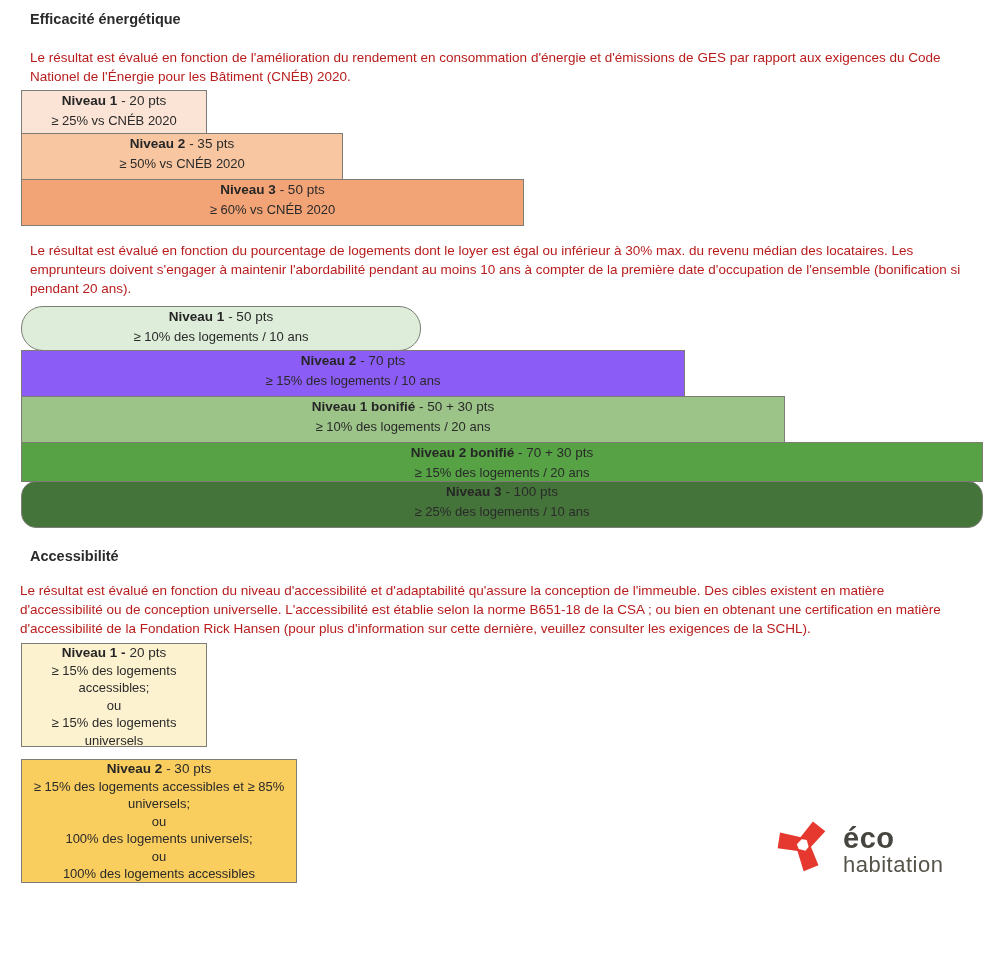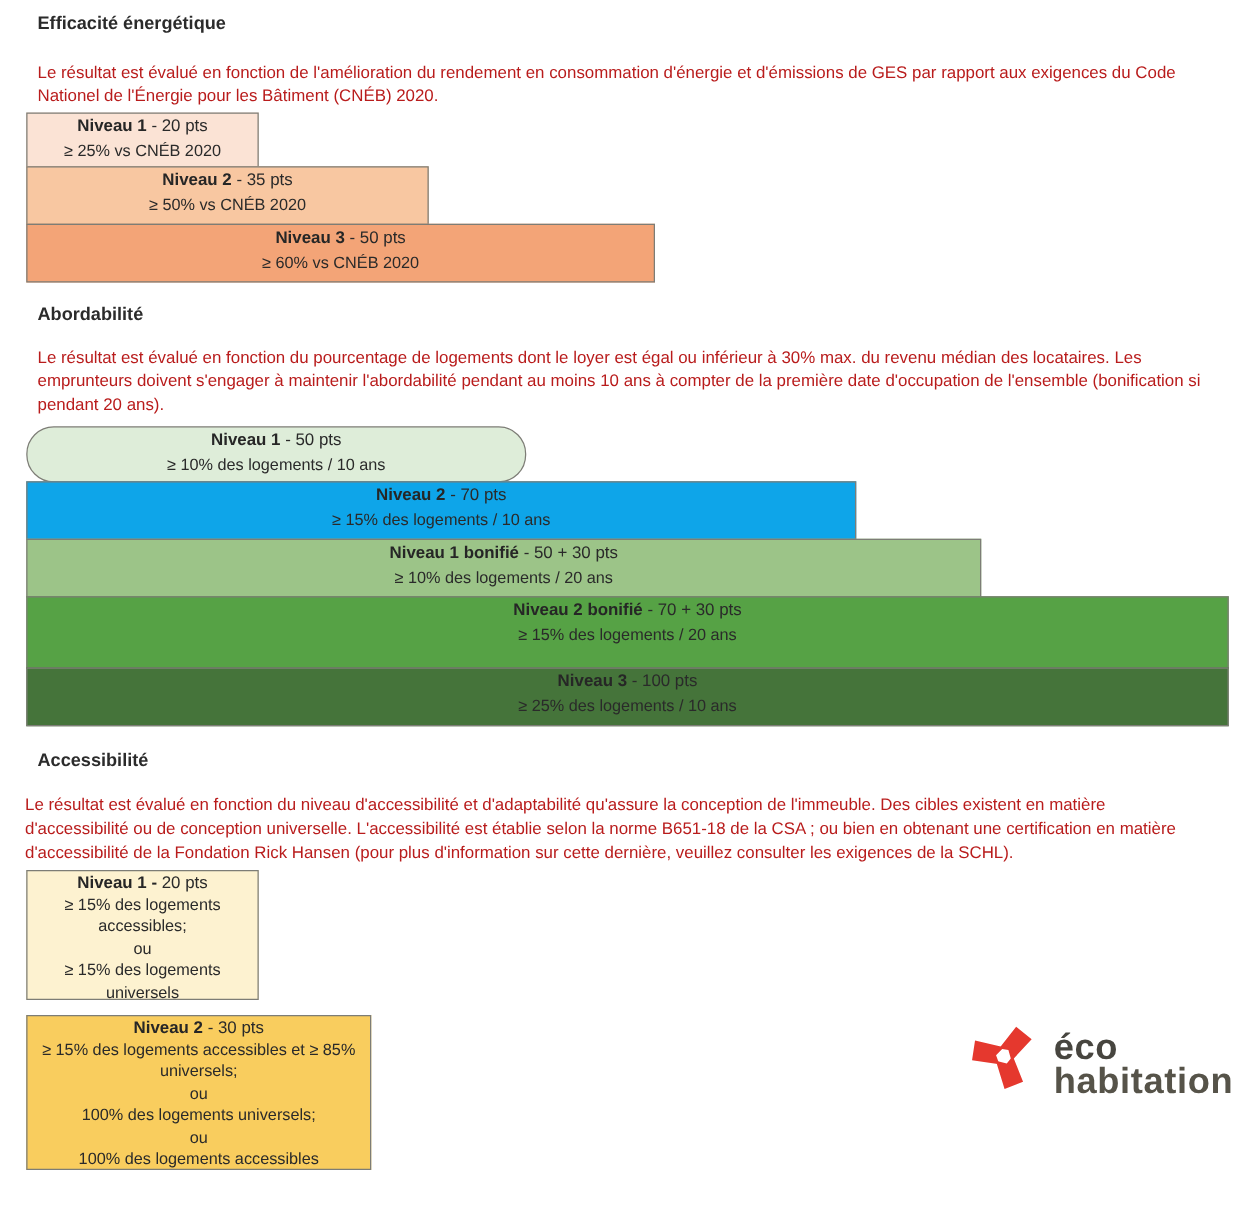--- a/index.html
+++ b/index.html
@@ -60,22 +60,22 @@
   .logo-icon { width: 62px; height: 66px; }
   .logo-text { margin-left: 9px; margin-top: 13px; }
   .logo-eco {
     font-size: 29px;
     font-weight: 700;
     color: #47453f;
     line-height: 27px;
     letter-spacing: 0.5px;
   }
   .logo-hab {
-    font-size: 29px;
-    font-weight: 700;
+    font-size: 22px;
+    font-weight: 400;
     color: #565349;
     line-height: 26px;
     letter-spacing: 0.5px;
   }
 </style>
 </head>
 <body>
 
 <div class="page">
   <div id="sections">
@@ -100,52 +100,51 @@
   <div class="bar" style="width: 503px; height: 47px; background: rgb(243, 164, 119);">
     <div class="bar-title"><b>Niveau 3</b><span> - 50 pts</span></div>
     <div class="bar-lines">
               <div class="bar-line">≥ 60% vs CNÉB 2020</div>
             </div>
   </div>
 </div>
   </section>
 
   <section class="section sec-abordabilite">
-    <h2>Abordabilité</h2>
     <p>Le résultat est évalué en fonction du pourcentage de logements dont le loyer est égal ou inférieur à 30% max. du revenu médian des locataires. Les emprunteurs doivent s'engager à maintenir l'abordabilité pendant au moins 10 ans à compter de la première date d'occupation de l'ensemble (bonification si pendant 20 ans).</p>
     <div class="bars">
   <div class="bar" style="width: 400px; height: 45px; background: rgb(222, 237, 217); border-radius: 22px;">
     <div class="bar-title"><b>Niveau 1</b><span> - 50 pts</span></div>
     <div class="bar-lines">
               <div class="bar-line">≥ 10% des logements / 10 ans</div>
             </div>
   </div>
 
-  <div class="bar" style="width: 664px; height: 47px; background: #0ea5e9;">
+  <div class="bar" style="width: 664px; height: 47px; background: #8b5cf6;">
     <div class="bar-title"><b>Niveau 2</b><span> - 70 pts</span></div>
     <div class="bar-lines">
               <div class="bar-line">≥ 15% des logements / 10 ans</div>
             </div>
   </div>
 
   <div class="bar" style="width: 764px; height: 47px; background: rgb(156, 196, 136);">
     <div class="bar-title"><b>Niveau 1 bonifié</b><span> - 50 + 30 pts</span></div>
     <div class="bar-lines">
               <div class="bar-line">≥ 10% des logements / 20 ans</div>
             </div>
   </div>
 
-  <div class="bar" style="width: 962px; height: 58px; background: rgb(86, 162, 69);">
+  <div class="bar" style="width: 962px; height: 40px; background: rgb(86, 162, 69);">
     <div class="bar-title"><b>Niveau 2 bonifié</b><span> - 70 + 30 pts</span></div>
     <div class="bar-lines">
               <div class="bar-line">≥ 15% des logements / 20 ans</div>
             </div>
   </div>
 
-  <div class="bar" style="width: 962px; height: 47px; background: rgb(69, 116, 58);">
+  <div class="bar" style="width: 962px; height: 47px; background: rgb(69, 116, 58); border-radius: 15px;">
     <div class="bar-title"><b>Niveau 3</b><span> - 100 pts</span></div>
     <div class="bar-lines">
               <div class="bar-line">≥ 25% des logements / 10 ans</div>
             </div>
   </div>
 </div>
   </section>
 
   <section class="section sec-accessibilite">
     <h2>Accessibilité</h2>

